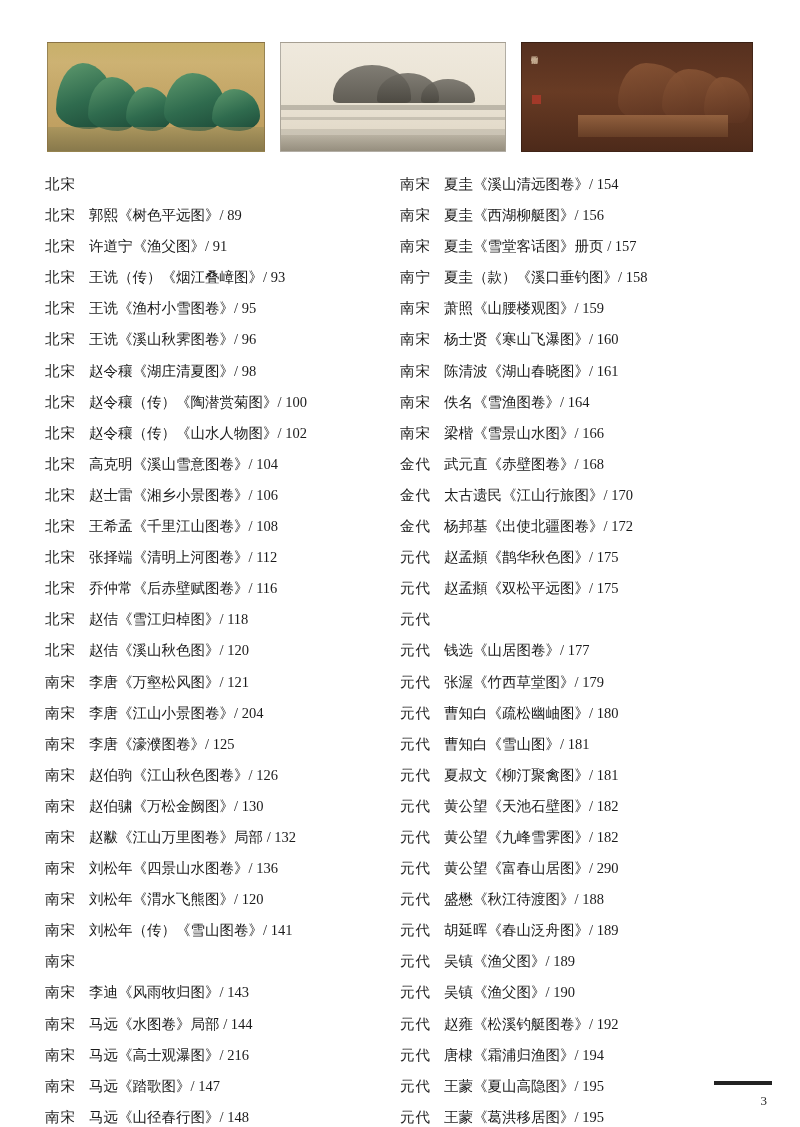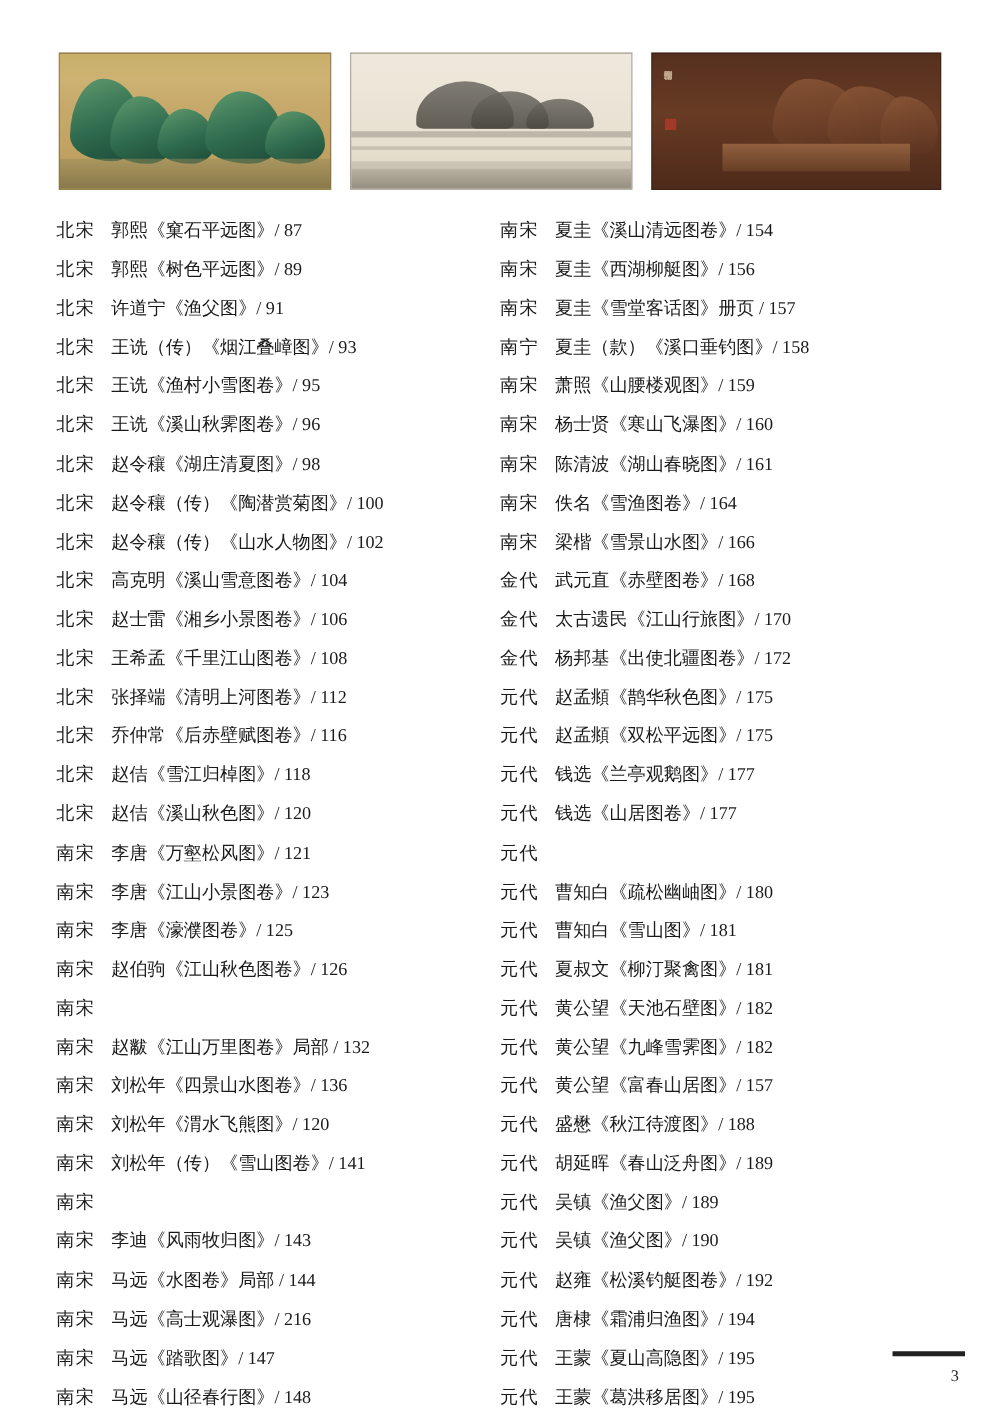--- a/index.html
+++ b/index.html
@@ -196,21 +196,20 @@
     <div class="rock r3"></div>
     <div class="terrace"></div>
   </div>
 </div>
 
 <div class="columns">
 
   <div class="col left">
     <div class="entry">
         <span class="dyn">北宋</span>
-        <span class="body">郭熙《窠石平远图》/ 87</span>
       </div>
     <div class="entry">
         <span class="dyn">北宋</span>
         <span class="body">郭熙《树色平远图》/ 89</span>
       </div>
     <div class="entry">
         <span class="dyn">北宋</span>
         <span class="body">许道宁《渔父图》/ 91</span>
       </div>
     <div class="entry">
@@ -264,32 +263,33 @@
     <div class="entry">
         <span class="dyn">北宋</span>
         <span class="body">赵佶《溪山秋色图》/ 120</span>
       </div>
     <div class="entry">
         <span class="dyn">南宋</span>
         <span class="body">李唐《万壑松风图》/ 121</span>
       </div>
     <div class="entry">
         <span class="dyn">南宋</span>
-        <span class="body">李唐《江山小景图卷》/ 123</span>
+        <span class="body">李唐《江山小景图卷》/ 204</span>
       </div>
     <div class="entry">
         <span class="dyn">南宋</span>
         <span class="body">李唐《濠濮图卷》/ 125</span>
       </div>
     <div class="entry">
         <span class="dyn">南宋</span>
         <span class="body">赵伯驹《江山秋色图卷》/ 126</span>
       </div>
     <div class="entry">
         <span class="dyn">南宋</span>
+        <span class="body">赵伯骕《万松金阙图》/ 130</span>
       </div>
     <div class="entry">
         <span class="dyn">南宋</span>
         <span class="body">赵黻《江山万里图卷》局部 / 132</span>
       </div>
     <div class="entry">
         <span class="dyn">南宋</span>
         <span class="body">刘松年《四景山水图卷》/ 136</span>
       </div>
     <div class="entry">
@@ -378,28 +378,28 @@
     <div class="entry">
         <span class="dyn">元代</span>
         <span class="body">赵孟頫《鹊华秋色图》/ 175</span>
       </div>
     <div class="entry">
         <span class="dyn">元代</span>
         <span class="body">赵孟頫《双松平远图》/ 175</span>
       </div>
     <div class="entry">
         <span class="dyn">元代</span>
-        <span class="body">钱选《兰亭观鹅图》/ 177</span>
       </div>
     <div class="entry">
         <span class="dyn">元代</span>
         <span class="body">钱选《山居图卷》/ 177</span>
       </div>
     <div class="entry">
         <span class="dyn">元代</span>
+        <span class="body">张渥《竹西草堂图》/ 179</span>
       </div>
     <div class="entry">
         <span class="dyn">元代</span>
         <span class="body">曹知白《疏松幽岫图》/ 180</span>
       </div>
     <div class="entry">
         <span class="dyn">元代</span>
         <span class="body">曹知白《雪山图》/ 181</span>
       </div>
     <div class="entry">
@@ -409,21 +409,21 @@
     <div class="entry">
         <span class="dyn">元代</span>
         <span class="body">黄公望《天池石壁图》/ 182</span>
       </div>
     <div class="entry">
         <span class="dyn">元代</span>
         <span class="body">黄公望《九峰雪霁图》/ 182</span>
       </div>
     <div class="entry">
         <span class="dyn">元代</span>
-        <span class="body">黄公望《富春山居图》/ 157</span>
+        <span class="body">黄公望《富春山居图》/ 290</span>
       </div>
     <div class="entry">
         <span class="dyn">元代</span>
         <span class="body">盛懋《秋江待渡图》/ 188</span>
       </div>
     <div class="entry">
         <span class="dyn">元代</span>
         <span class="body">胡延晖《春山泛舟图》/ 189</span>
       </div>
     <div class="entry">

